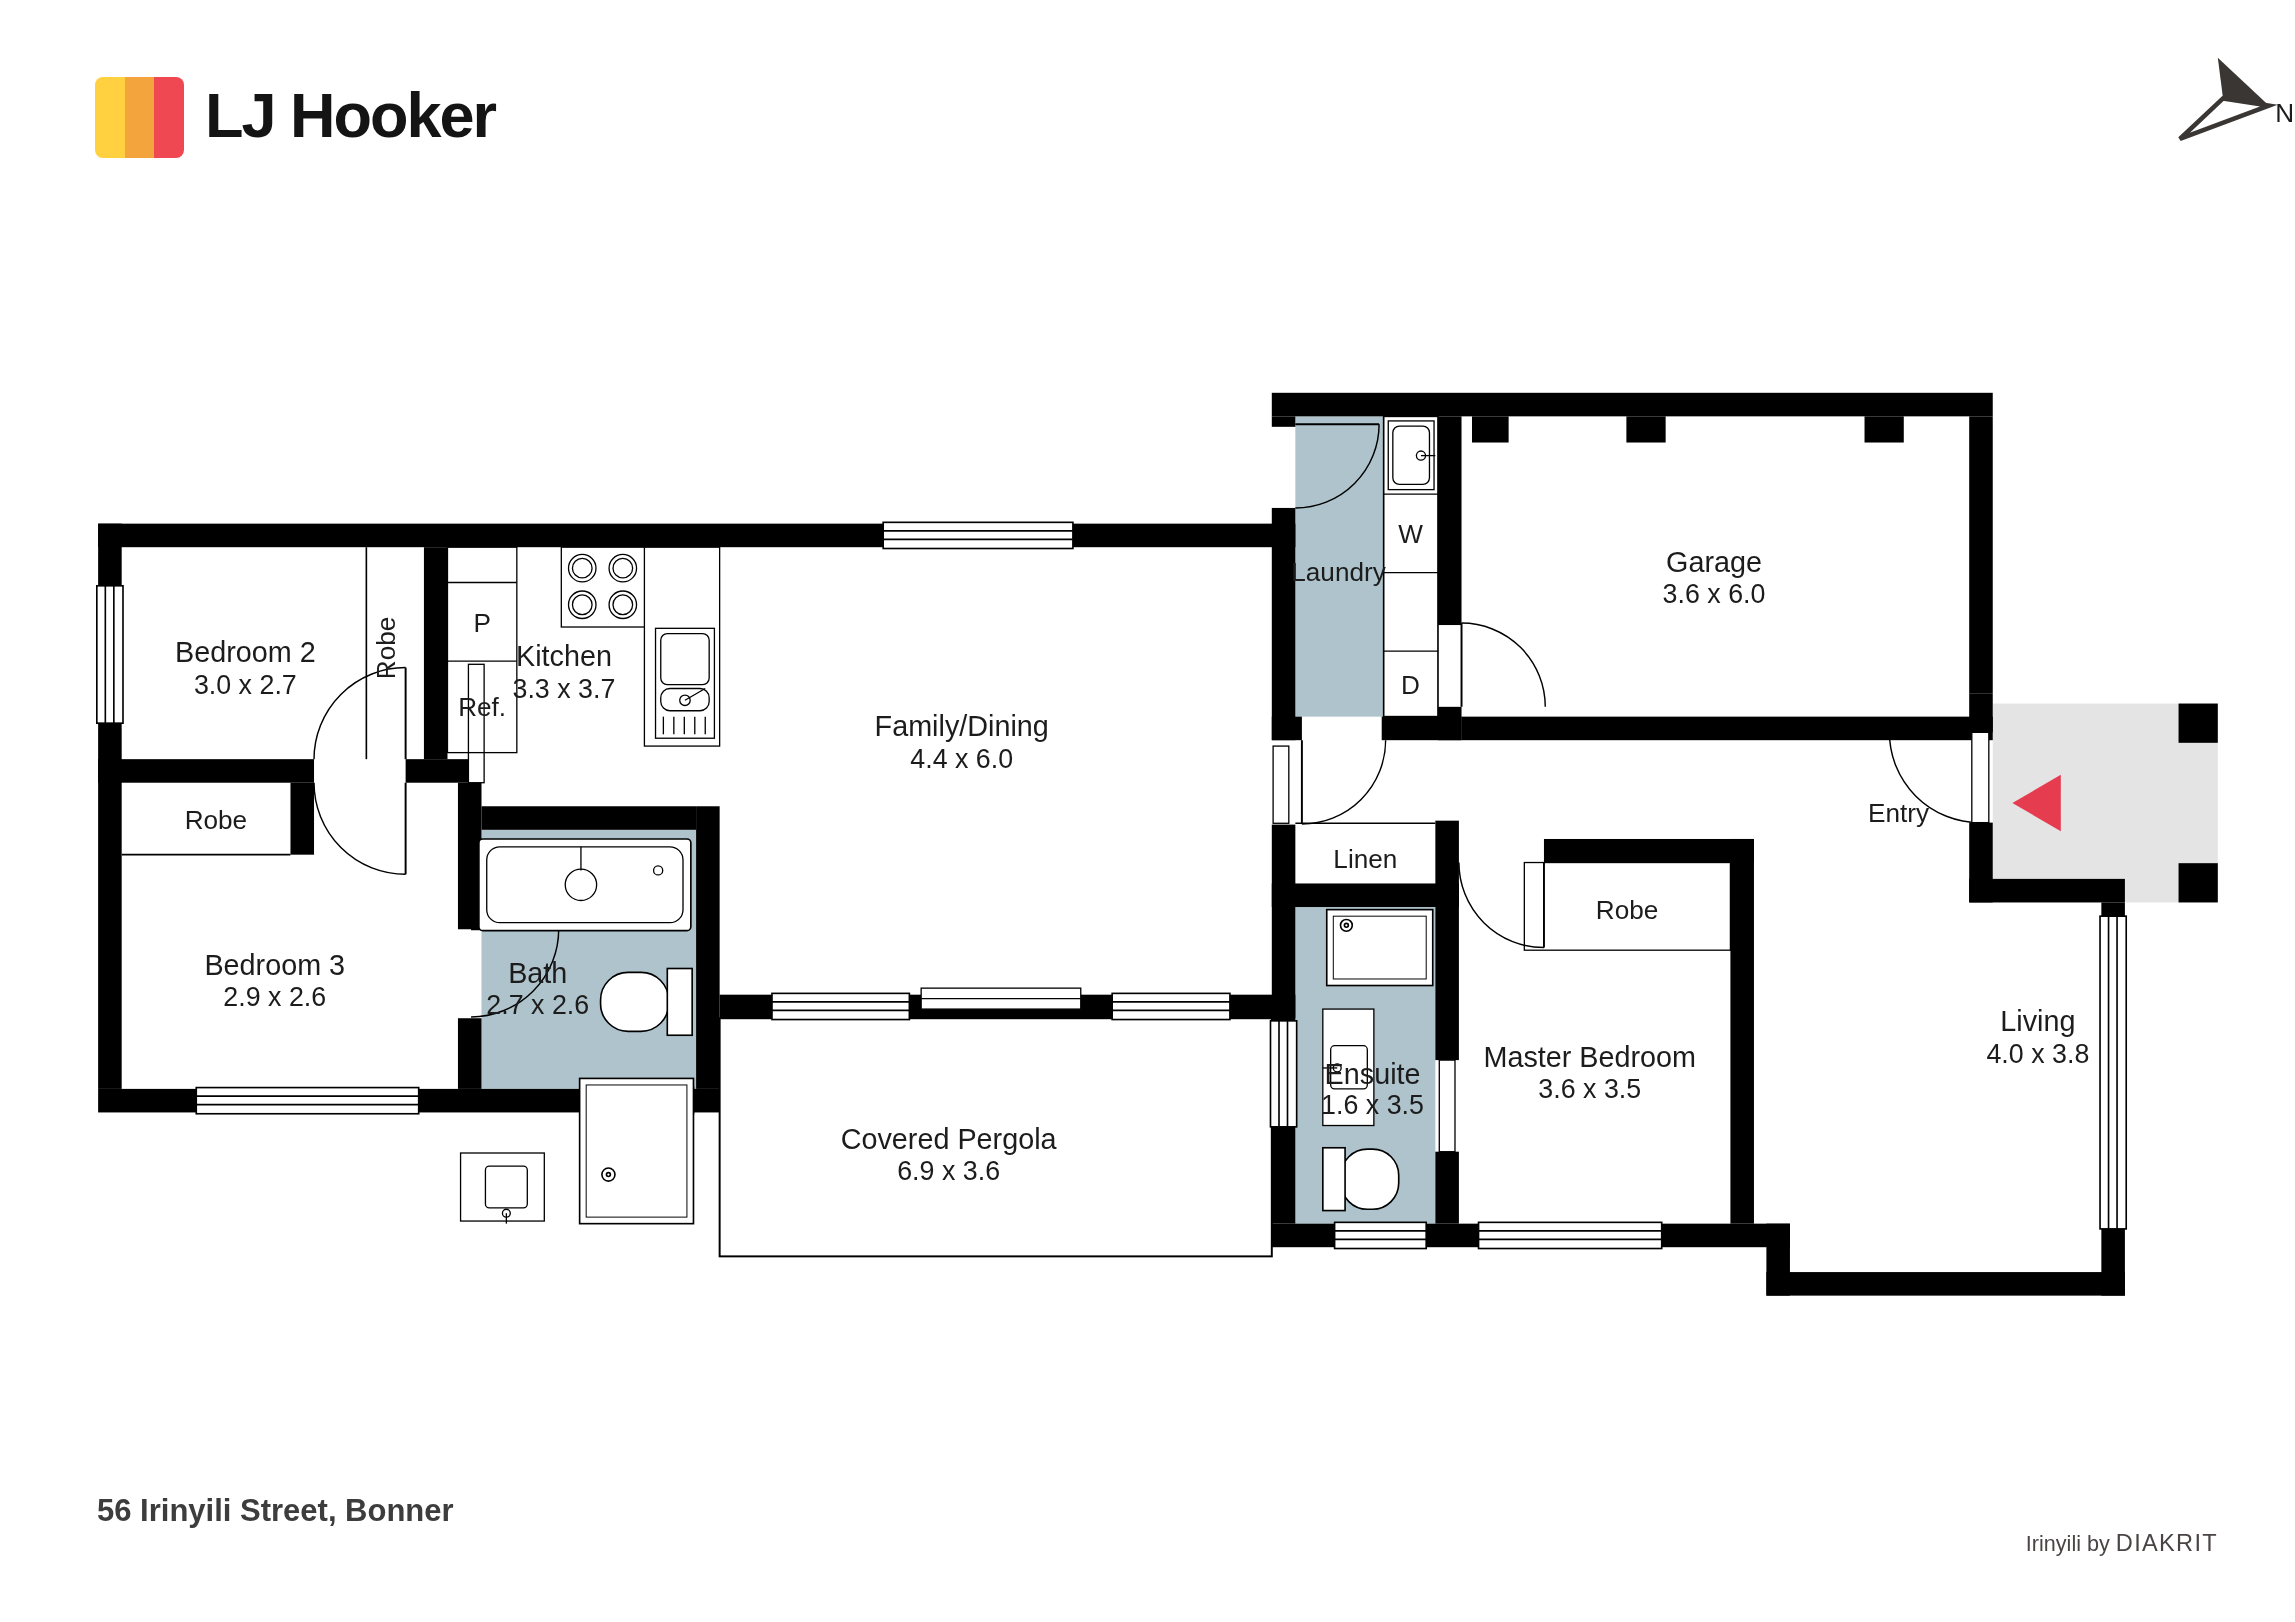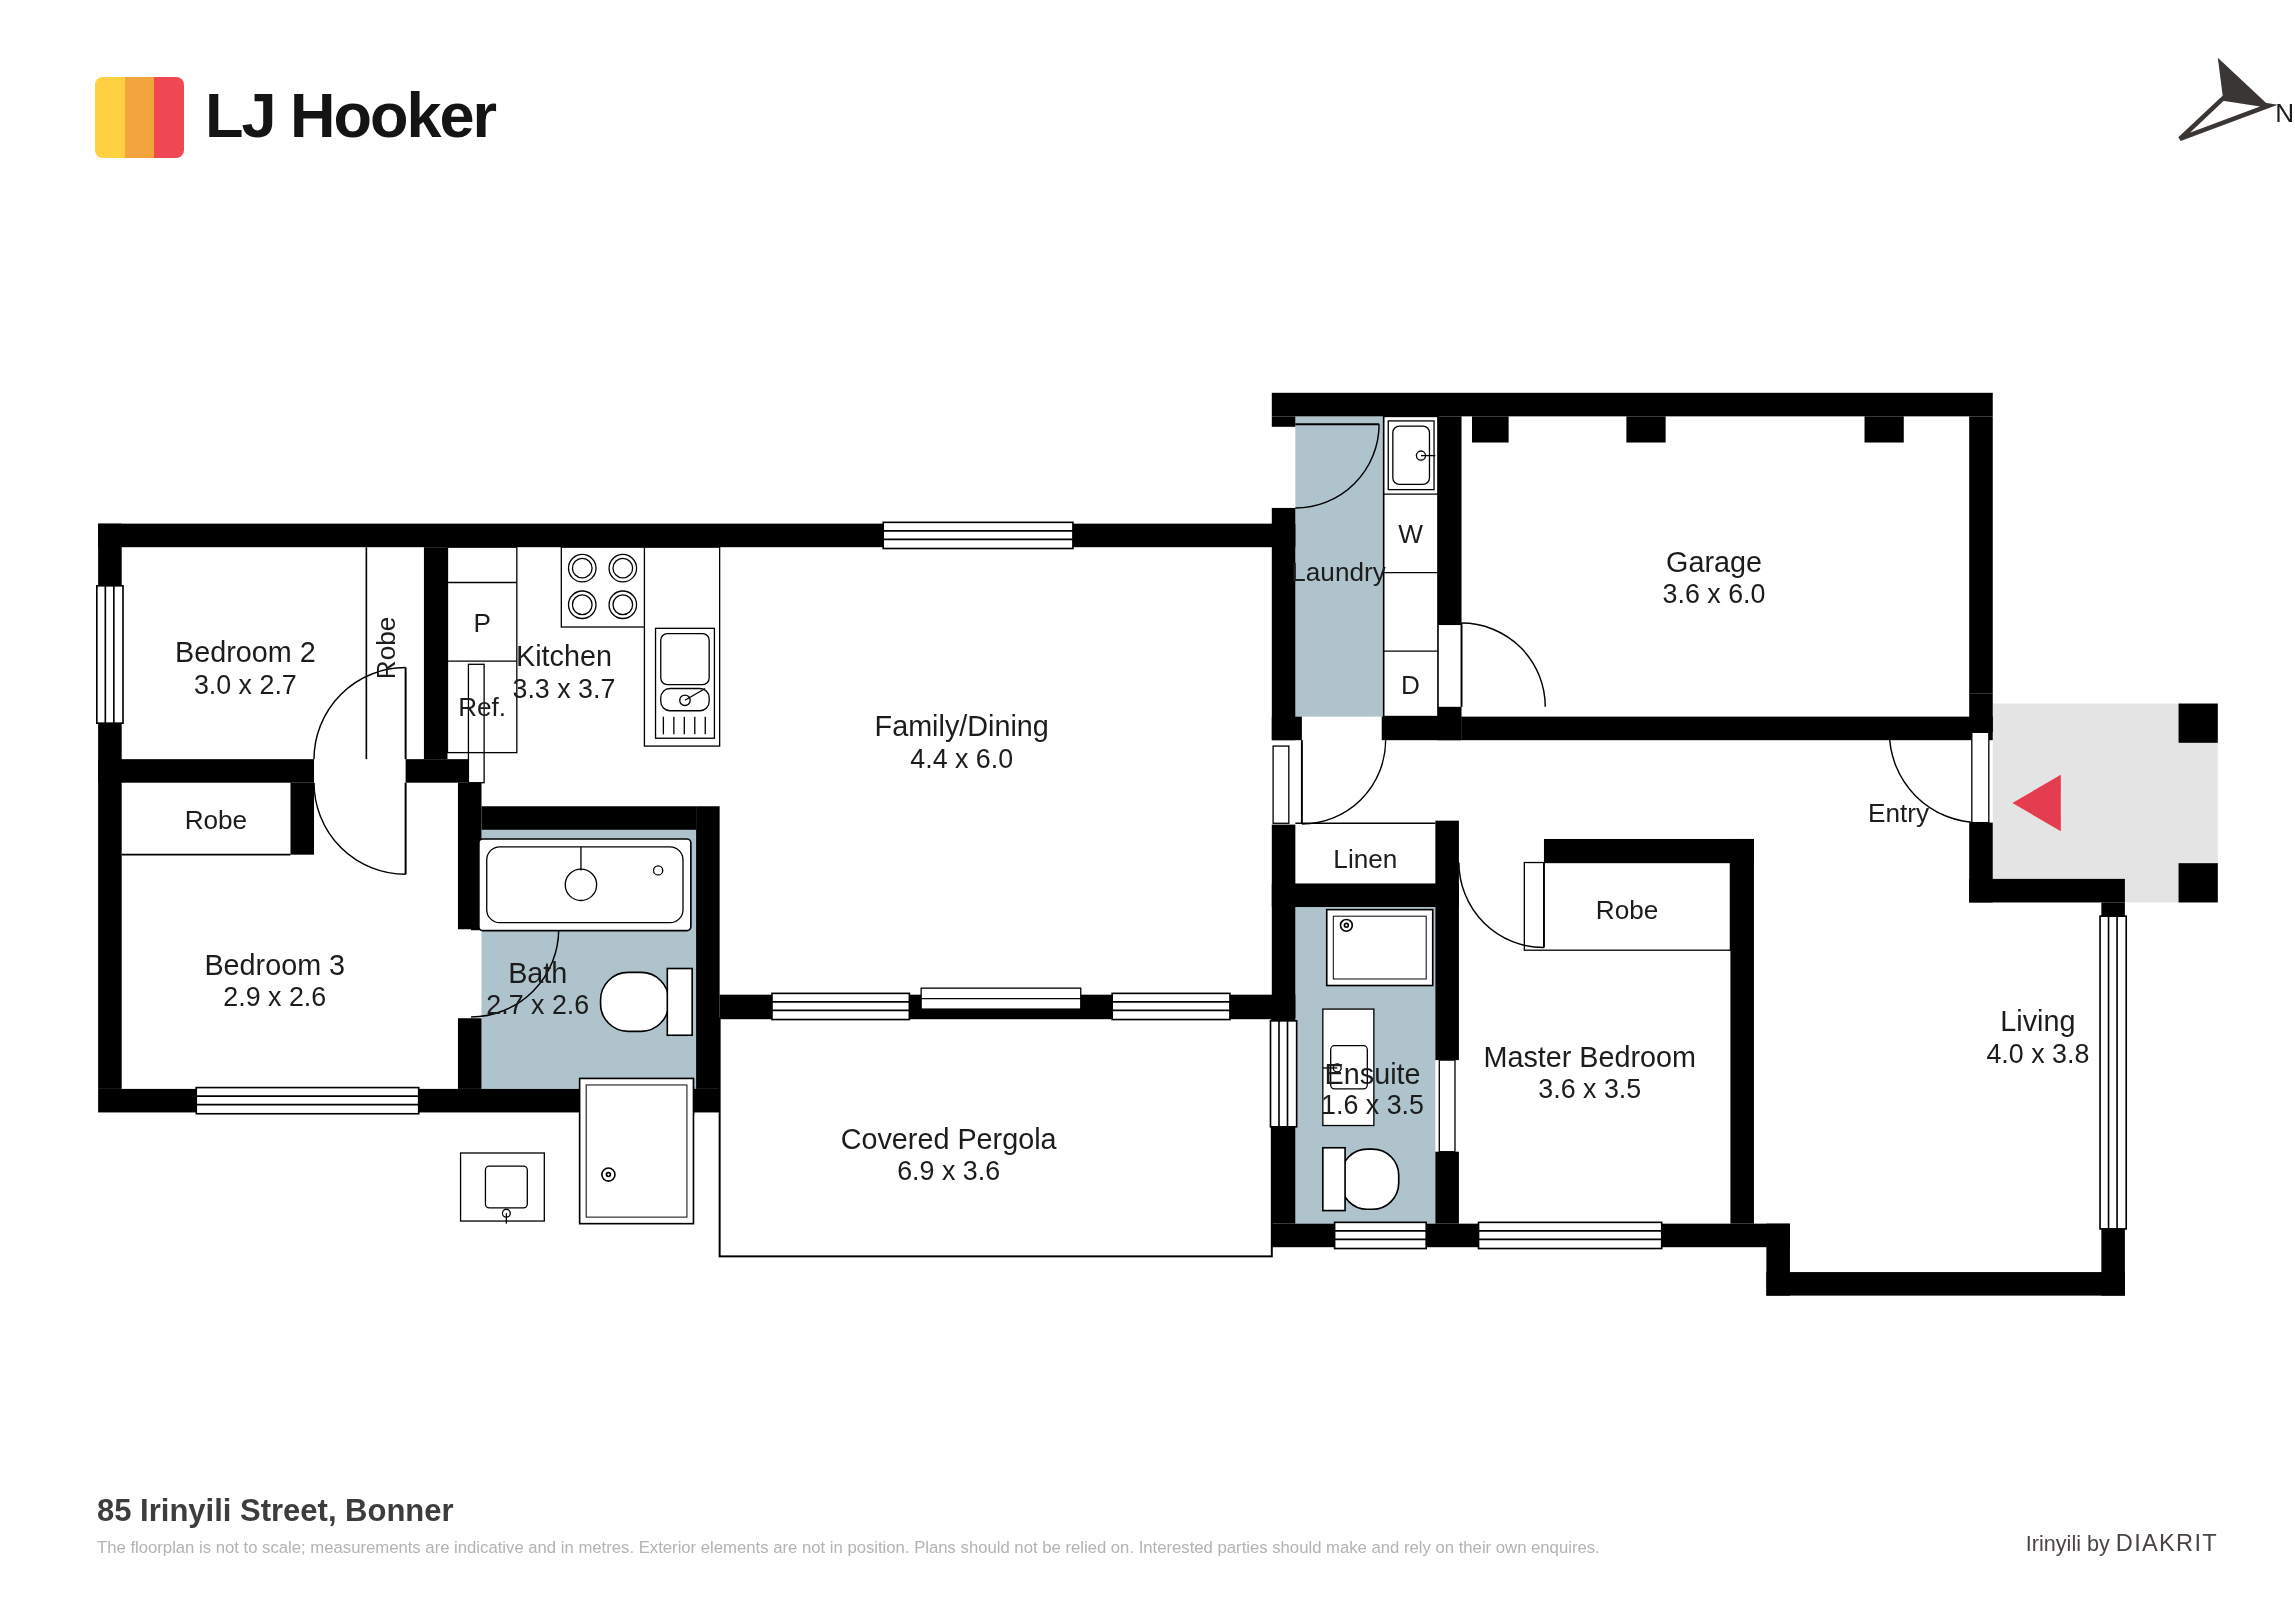--- a/index.html
+++ b/index.html
@@ -335,20 +335,19 @@
       <text x="2098" y="1702" class="dim">1.6 x 3.5</text>
       <text x="2487" y="1404" class="sm">Robe</text>
       <text x="2430" y="1630" class="rm">Master Bedroom</text>
       <text x="2430" y="1678" class="dim">3.6 x 3.5</text>
       <text x="2902" y="1256" class="sm">Entry</text>
       <text x="3115" y="1576" class="rm">Living</text>
       <text x="3115" y="1624" class="dim">4.0 x 3.8</text>
     </g>
   </svg>
 
-  <div class="address">85 Irinyili Street, Bonner</div>
-  <div class="disclaimer">The floorplan is not to scale; measurements are indicative and in metres. Exterior elements are not in position. Plans should not be relied on. Interested parties should make and rely on their own enquires.</div>
+  <div class="address">56 Irinyili Street, Bonner</div>
   <div class="credit">
     <span>Irinyili by</span>
     <b>DIAKRIT</b>
   </div>
 </div>
 
 
 </body></html>

